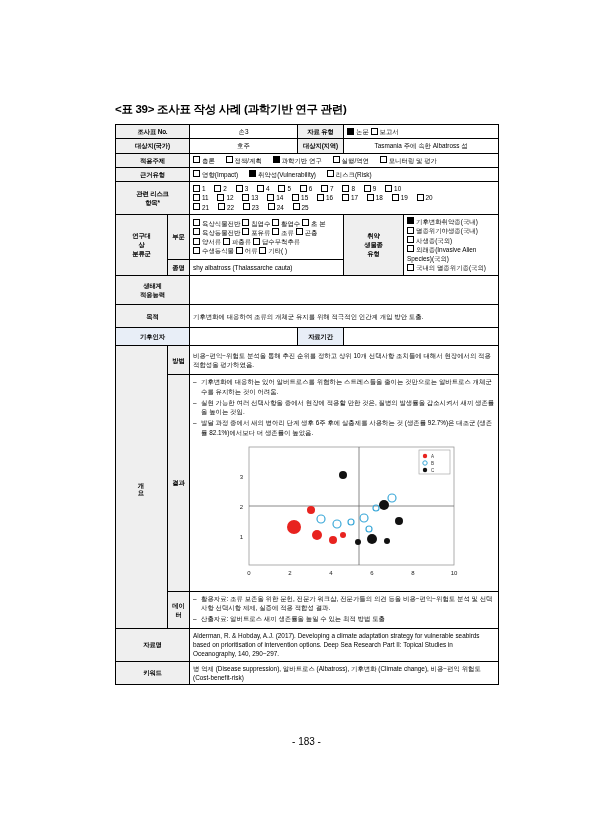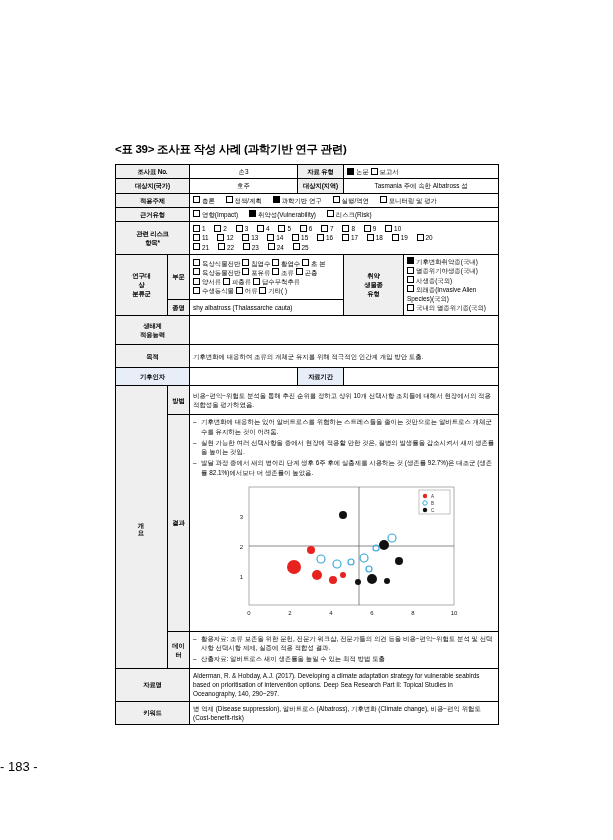--- a/index.html
+++ b/index.html
@@ -2,21 +2,21 @@
 <html><head>
 <meta charset="utf-8">
 <style>
   html,body{margin:0;padding:0;}
   body{
     width:613px;height:840px;background:#ffffff;
     font-family:"Liberation Sans", sans-serif;
     color:#000;
     -webkit-font-smoothing:antialiased;
   }
-  .page{position:relative;width:613px;height:672px;margin-top:40px;}
+  .page{position:relative;width:613px;height:672px;}
   .title{
     position:absolute;left:115px;top:102px;font-size:11.5px;font-weight:bold;letter-spacing:-0.3px;
   }
   table.main{
     position:absolute;left:115px;top:124px;width:383px;border-collapse:collapse;table-layout:fixed;
   }
   table.main td{
     border:1px solid #000;font-size:6.4px;vertical-align:middle;padding:2px 3px;line-height:1.45;
   }
   td.lbl{background:#efefef;text-align:center;font-weight:bold;letter-spacing:-0.2px;}
@@ -29,21 +29,21 @@
   .risk .num{display:inline-block;margin-right:7px;white-space:nowrap;}
   .small{font-size:6.1px;}
   .tiny{font-size:5.8px;}
   .vert{
     writing-mode:vertical-rl;text-orientation:upright;letter-spacing:1px;
     display:inline-block;line-height:1.1;
   }
   ul.dash{margin:0;padding:0;list-style:none;}
   ul.dash li{position:relative;padding-left:8px;margin-bottom:2px;}
   ul.dash li:before{content:"–";position:absolute;left:0;top:0;}
-  .pageno{position:absolute;left:0;right:0;top:719px;text-align:left;font-size:13px;}
+  .pageno{position:absolute;left:0;right:0;top:736px;text-align:center;font-size:10px;}
   .chartwrap{position:relative;width:100%;height:150px;background:#fff;}
   svg.chart{display:block;margin:0 auto;}
   .lbl-2line{line-height:1.3;}
 </style>
 </head>
 <body>
 
 <div class="page">
 
   <div class="title">&lt;표 39&gt; 조사표 작성 사례 (과학기반 연구 관련)</div>

